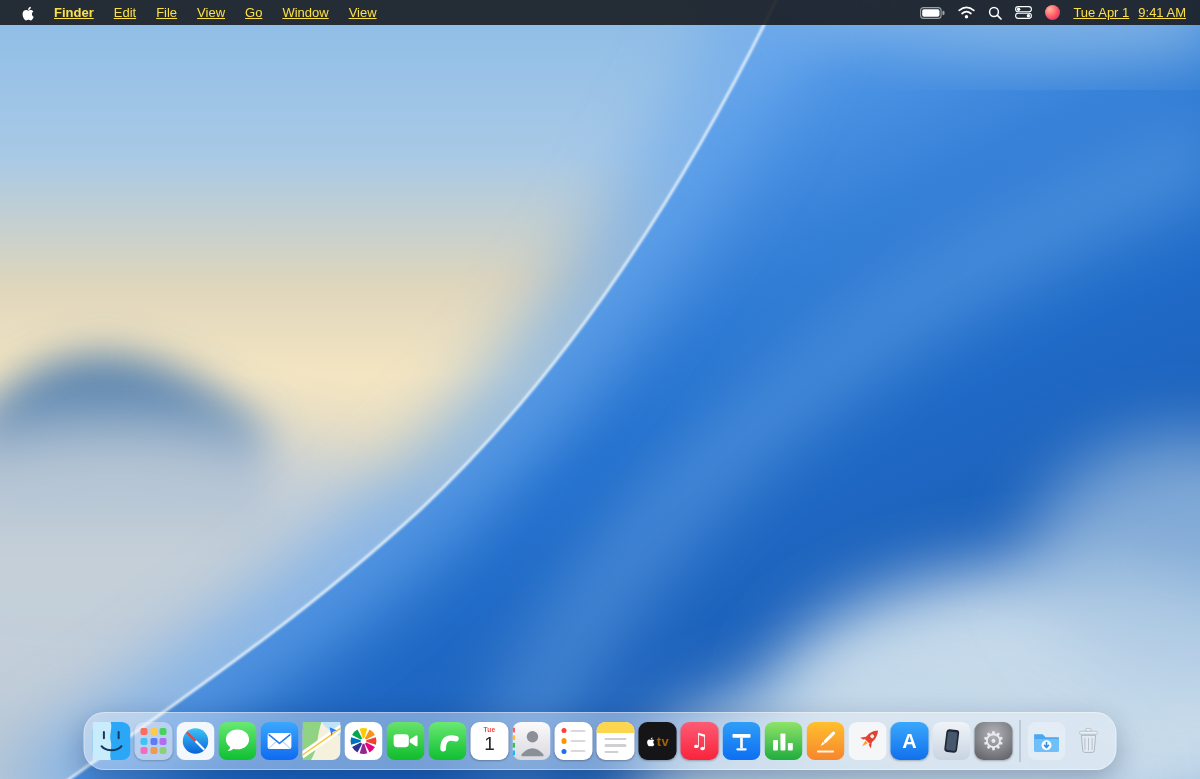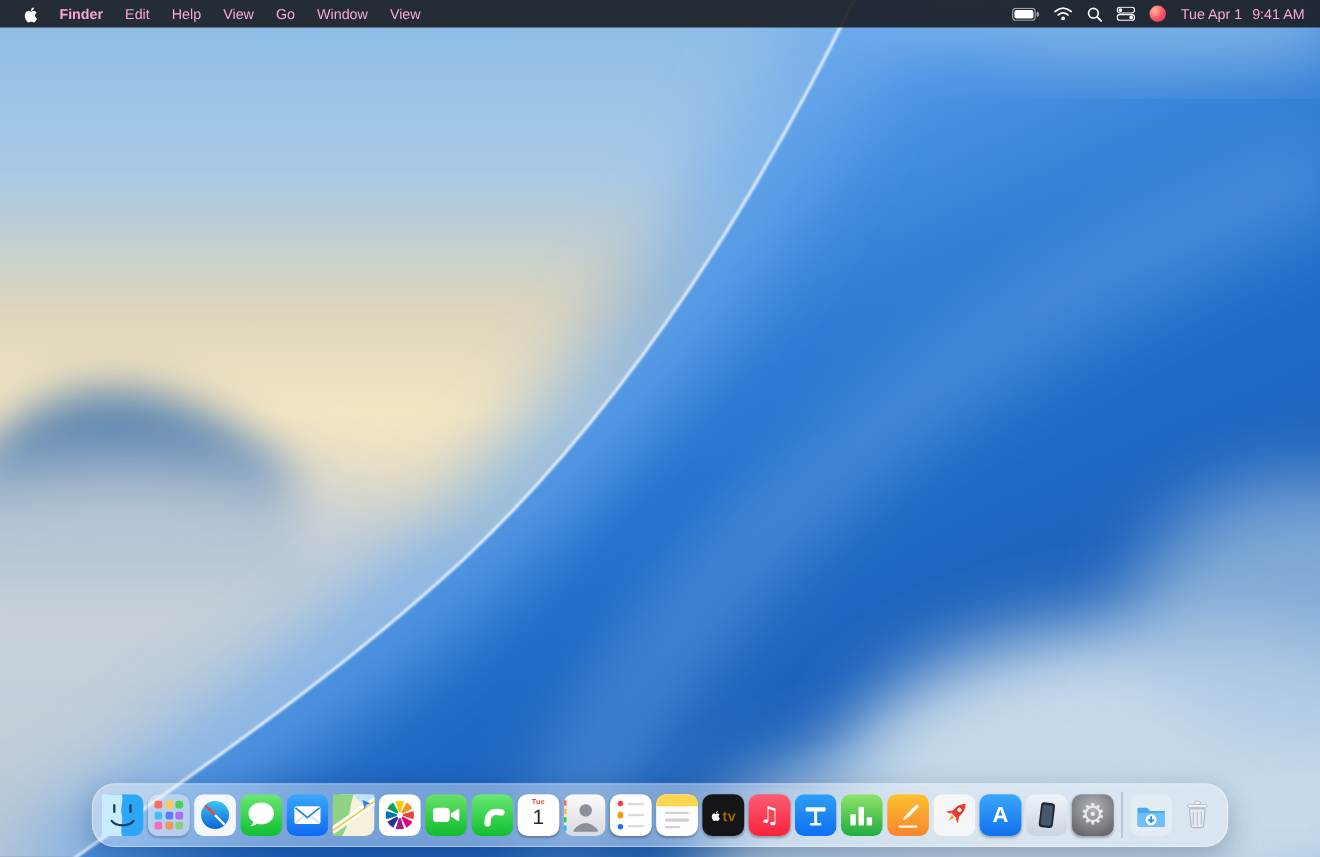--- a/index.html
+++ b/index.html
@@ -3,21 +3,21 @@
 <meta charset="utf-8">
 <style>
   html,body{margin:0;padding:0;background:#000;}
   .screen{position:relative;width:1200px;height:779px;overflow:hidden;
     font-family:"Liberation Sans","DejaVu Sans",sans-serif;-webkit-font-smoothing:antialiased;}
   .wallpaper{position:absolute;inset:0;width:100%;height:100%;display:block;}
 
   
   .menubar{position:absolute;top:0;left:0;right:0;height:25px;
     background:rgba(22,24,28,.88);display:flex;align-items:center;
-    justify-content:space-between;color:#f9a8d4;font-size:13px;z-index:30;}
+    justify-content:space-between;color:#fde047;font-size:13px;z-index:30;text-decoration:underline;}
   .mb-left{display:flex;align-items:center;height:100%;padding-left:10px;}
   .mb-right{display:flex;align-items:center;height:100%;padding-right:14px;gap:13px;}
   .mb-apple{display:flex;align-items:center;padding:0 10px;height:100%;}
   .mb-item{padding:0 10px;height:100%;display:flex;align-items:center;white-space:nowrap;}
   .mb-bold{font-weight:bold;}
   .mb-status{display:flex;align-items:center;}
   .mb-datetime{display:flex;gap:9px;white-space:nowrap;}
   .siri-orb{width:15px;height:15px;border-radius:50%;
     background:radial-gradient(circle at 32% 30%,#ffb89b,#ff5064 55%,#c8386a 85%);}
 
@@ -115,21 +115,21 @@
 
   <div class="menubar">
     <div class="mb-left">
       <span class="mb-apple">
         <svg width="14" height="16" viewBox="0 0 24 28">
           <path fill="#ffffff" transform="translate(2,3)" d="M12.152 6.896c-.948 0-2.415-1.078-3.96-1.04-2.04.027-3.91 1.183-4.961 3.014-2.117 3.675-.546 9.103 1.519 12.09 1.013 1.454 2.208 3.09 3.792 3.03 1.52-.065 2.09-.987 3.935-.987 1.831 0 2.35.987 3.96.948 1.637-.026 2.676-1.48 3.676-2.948 1.156-1.688 1.636-3.325 1.662-3.415-.039-.013-3.182-1.221-3.22-4.857-.026-3.04 2.48-4.494 2.597-4.559-1.429-2.09-3.623-2.324-4.39-2.376-2-.156-3.675 1.09-4.61 1.09zm3.378-3.066c.843-1.012 1.4-2.427 1.245-3.83-1.207.052-2.662.805-3.532 1.818-.78.896-1.454 2.338-1.273 3.714 1.338.104 2.715-.688 3.559-1.701"></path>
         </svg>
       </span>
       <span class="mb-item mb-bold">Finder</span>
       <span class="mb-item">Edit</span>
-      <span class="mb-item">Help</span>
+      <span class="mb-item">File</span>
       <span class="mb-item">View</span>
       <span class="mb-item">Go</span>
       <span class="mb-item">Window</span>
       <span class="mb-item">View</span>
     </div>
     <div class="mb-right">
       <span class="mb-status">
         <svg width="25" height="12" viewBox="0 0 25 12">
           <rect x="0.6" y="0.6" width="20.5" height="10.8" rx="3" fill="none" stroke="rgba(255,255,255,.55)" stroke-width="1.1"></rect>
           <rect x="2.2" y="2.2" width="17.3" height="7.6" rx="1.8" fill="#ffffff"></rect>

